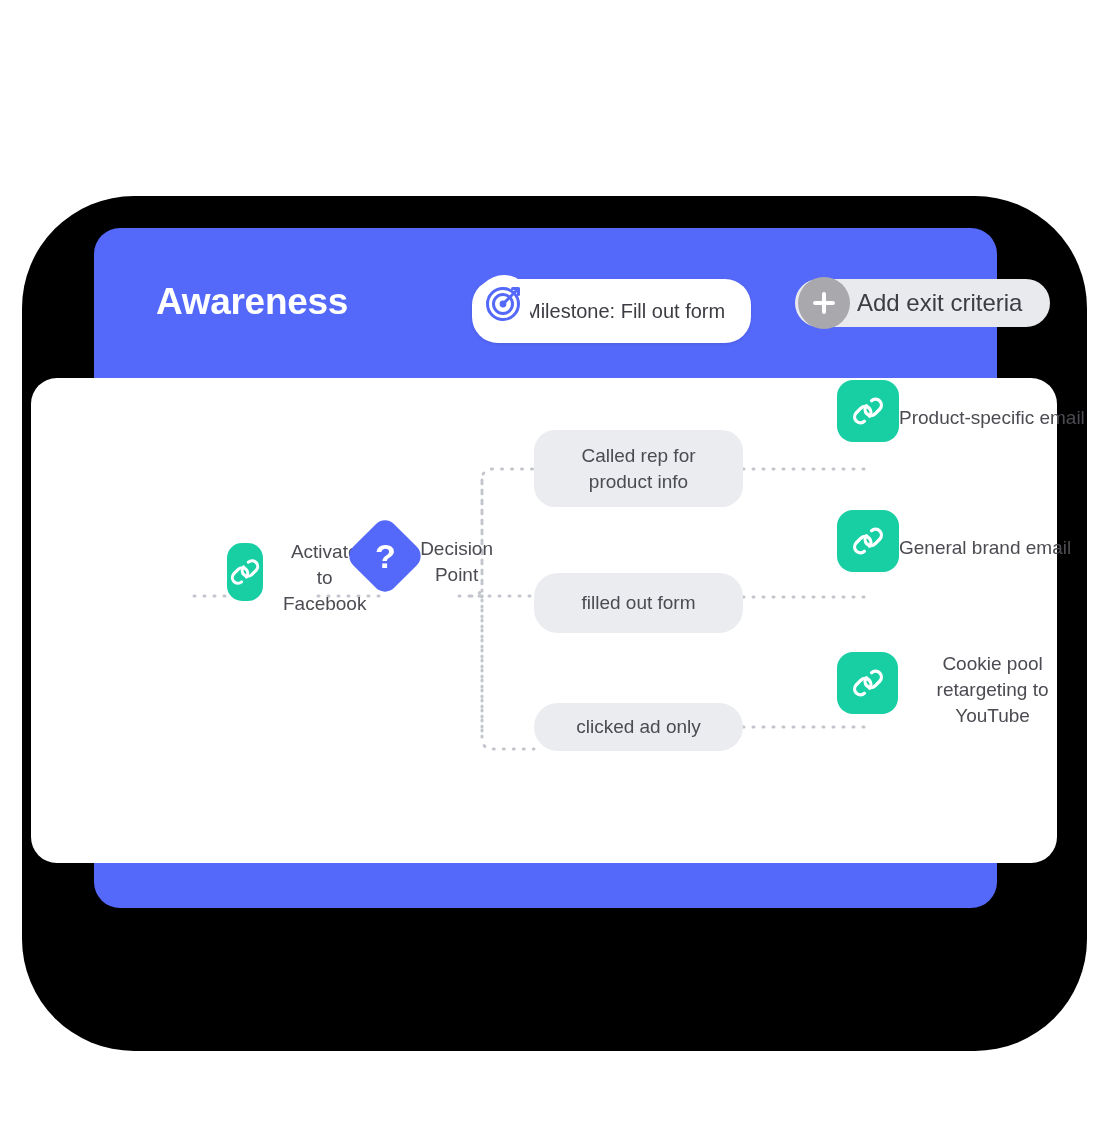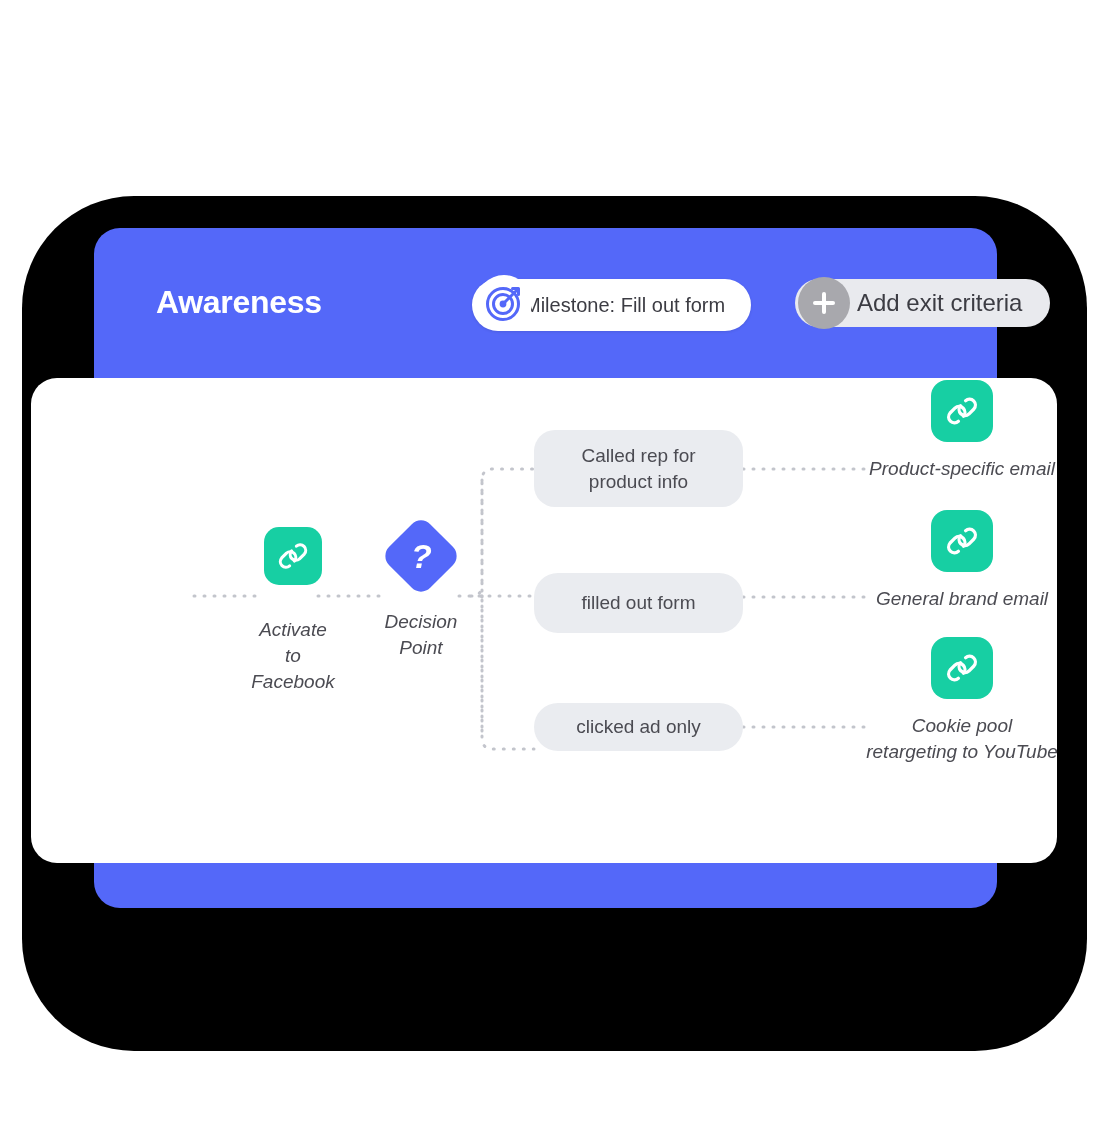--- a/index.html
+++ b/index.html
@@ -45,32 +45,32 @@
     top: 0;
     width: 100%;
     height: 148px;
     display: flex;
     align-items: center;
     padding-left: 62px;
     box-sizing: border-box;
   }
   #stage-title {
     color: #ffffff;
-    font-size: 32px;
+    font-size: 37px;
     font-weight: bold;
     letter-spacing: -0.3px;
     white-space: nowrap;
   }
 
   
   #milestone-chip {
     position: absolute;
     left: 378px;
     top: 51px;
-    height: 52px;
+    height: 64px;
     background: #ffffff;
     border-radius: 26px;
     display: flex;
     align-items: center;
     padding: 0 26px 0 52px;
     box-sizing: border-box;
     box-shadow: 0 1px 3px rgba(0,0,0,0.10);
   }
   #milestone-chip .chip-label {
     font-size: 20px;
@@ -147,23 +147,22 @@
     top: 0;
     width: 1026px;
     height: 485px;
     pointer-events: none;
   }
 
   
   .node {
     position: absolute;
     display: flex;
-    flex-direction: column;
-    align-items: center;
-    font-style: italic;
+    flex-direction: row;
+    align-items: center;
   }
   .node-caption {
     margin-top: 12px;
     font-size: 19px;
     line-height: 26px;
     color: #4b4b52;
     text-align: center;
     white-space: pre-line;
   }
 

